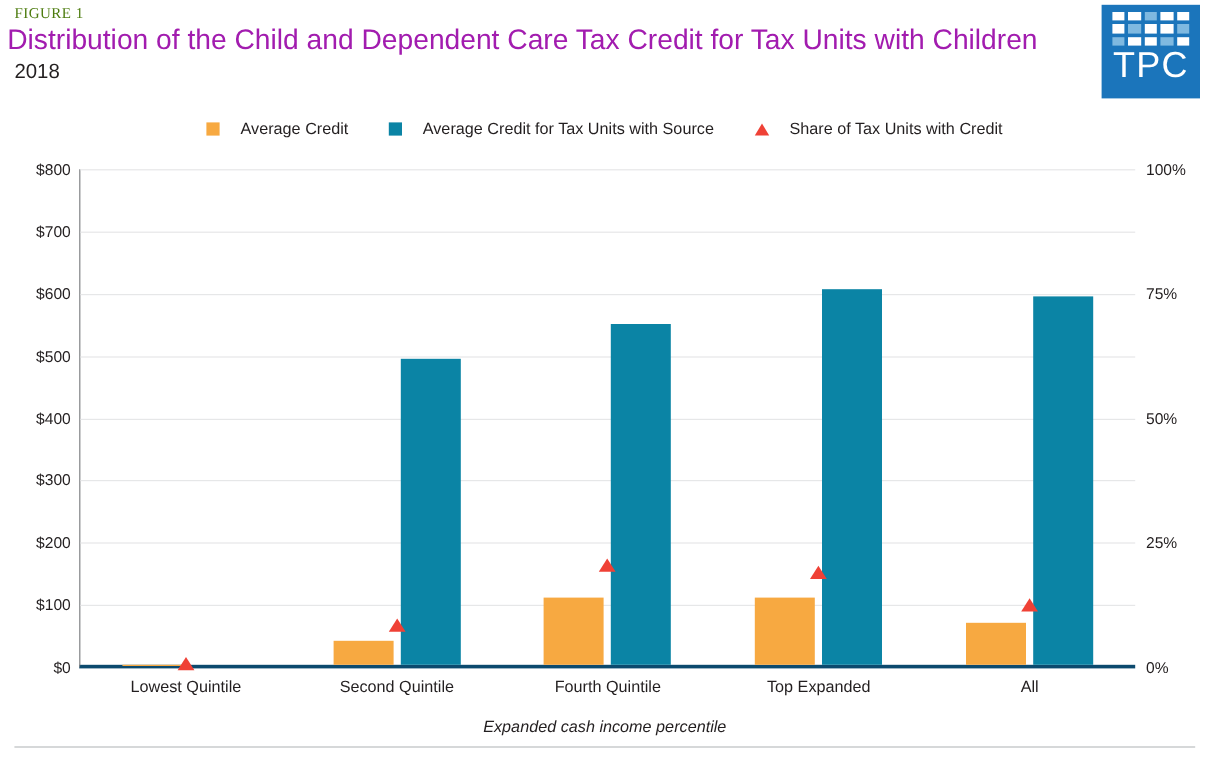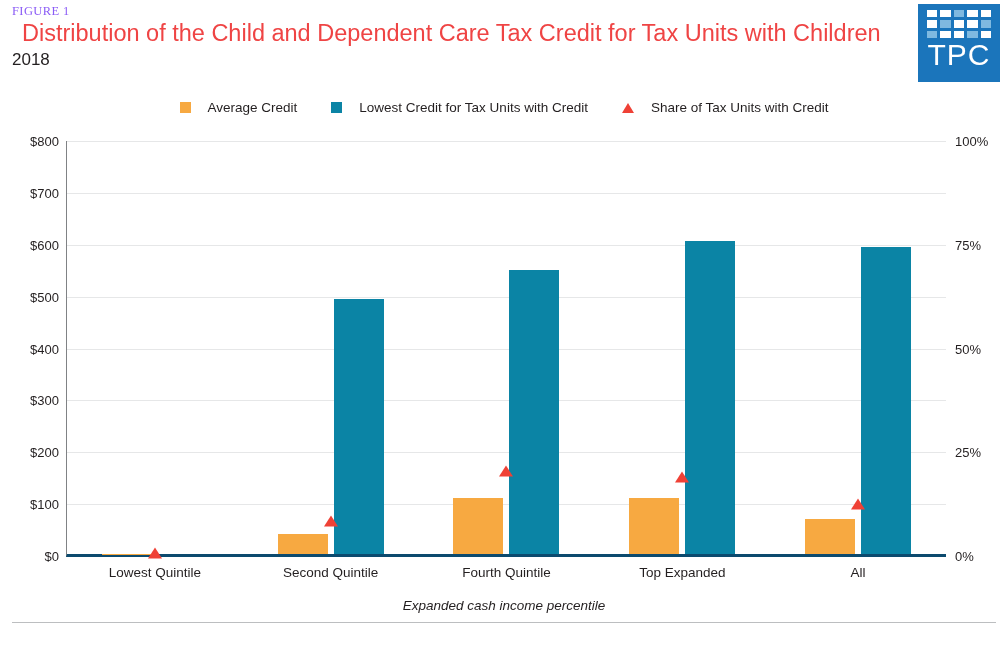--- a/index.html
+++ b/index.html
@@ -21,29 +21,29 @@
     box-sizing: border-box;
   }
 
   
   .figure-tag {
     position: absolute;
     left: 12px;
     top: 4px;
     font-size: 12.5px;
     letter-spacing: 0.4px;
-    color: #8b5cf6;
+    color: #4d7c0f;
     font-family: "Liberation Serif", serif;
   }
   .title {
     position: absolute;
-    left: 22px;
+    left: 6px;
     top: 20px;
     font-size: 23.5px;
-    color: #ef4444;
+    color: #a21caf;
     white-space: nowrap;
     font-weight: normal;
   }
   .subtitle {
     position: absolute;
     left: 12px;
     top: 50px;
     font-size: 17px;
     color: #231f20;
   }
@@ -265,21 +265,21 @@
     <div class="word">TPC</div>
   </div>
 
   <div class="legend">
     <div class="item">
       <span class="swatch" style="background:#f7a941"></span>
       <span>Average Credit</span>
     </div>
     <div class="item">
       <span class="swatch" style="background:#0b84a5"></span>
-      <span>Lowest Credit for Tax Units with Credit</span>
+      <span>Average Credit for Tax Units with Source</span>
     </div>
     <div class="item">
       <span class="tri"></span>
       <span>Share of Tax Units with Credit</span>
     </div>
   </div>
 
   <div class="plot">
 
     <div class="gridline" style="top:0px"></div>

